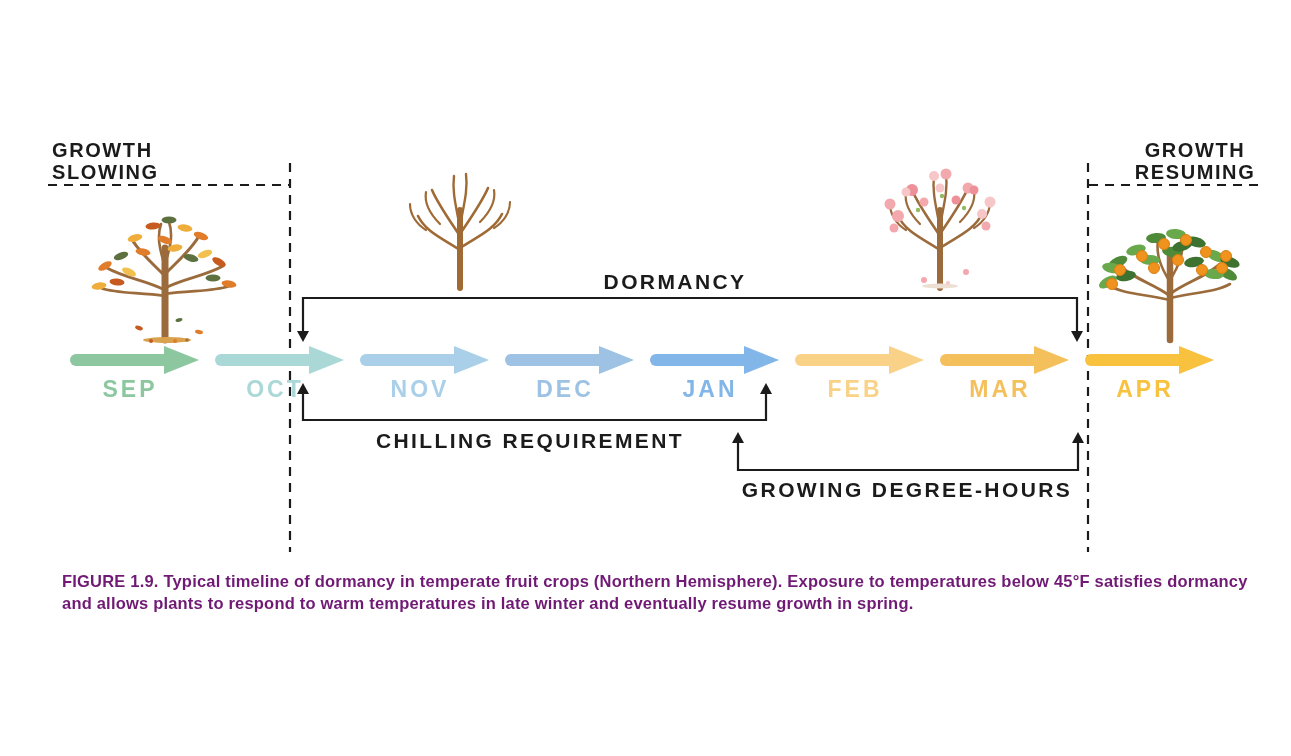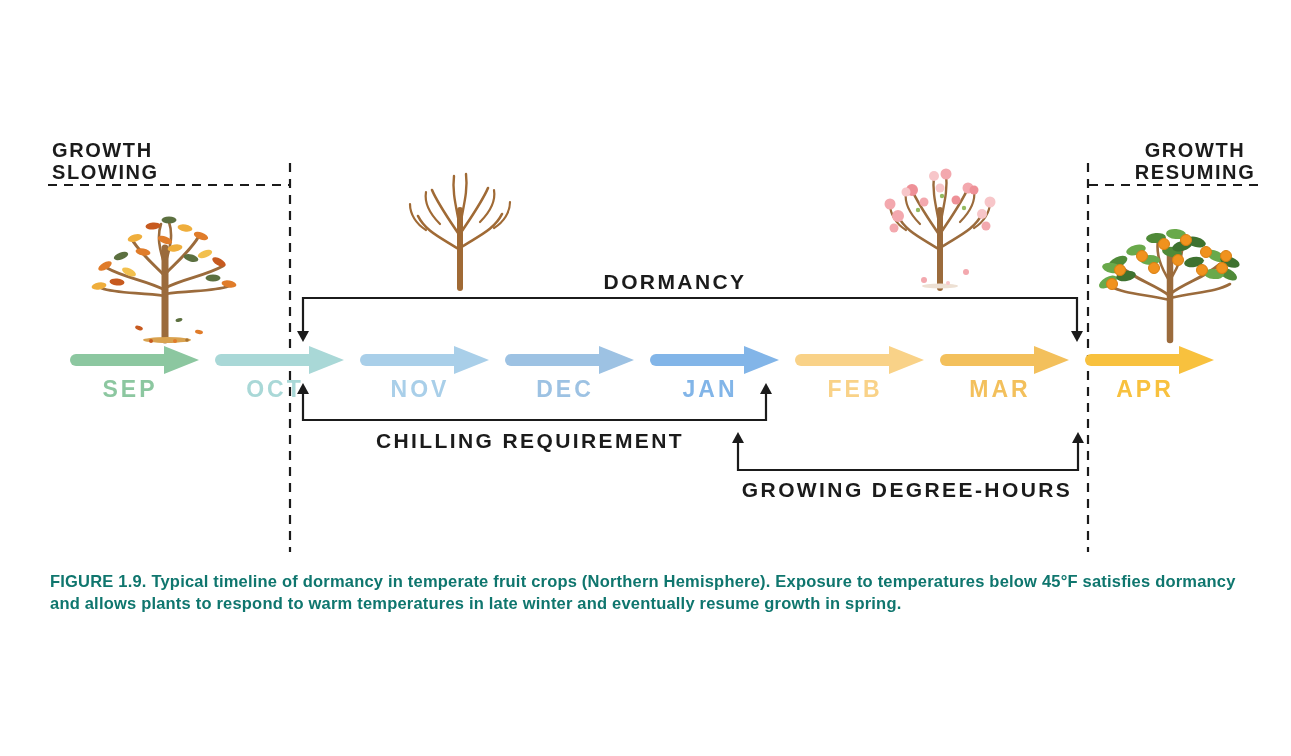--- a/index.html
+++ b/index.html
@@ -7,22 +7,22 @@
          font-family:"Liberation Sans",sans-serif;}
   svg{position:absolute;left:0;top:0;}
   svg text{font-family:"Liberation Sans",sans-serif;font-weight:700;}
   .ann{font-size:20px;letter-spacing:1.6px;fill:#1b1b1b;}
   .bracket-label{font-size:21px;letter-spacing:2.4px;fill:#1b1b1b;}
   .month{font-size:23px;letter-spacing:3px;}
   .shaft{stroke-width:12;stroke-linecap:round;fill:none;}
   .bline{fill:none;stroke-width:2.2px;}
   .dash{fill:none;stroke-width:2.2px;stroke-dasharray:9 7;}
   .branch{fill:none;stroke-linecap:round;}
-  .caption{position:absolute;left:50px;top:570px;width:1188px;font-weight:700;
-           font-size:16.5px;line-height:1.35;letter-spacing:.2px;color:#0f766e;}
+  .caption{position:absolute;left:62px;top:570px;width:1188px;font-weight:700;
+           font-size:16.5px;line-height:1.35;letter-spacing:.2px;color:#701a75;}
 </style>
 </head>
 <body>
 
 <div class="stage">
   <svg width="1291" height="756" viewBox="0 0 1291 756">
 
     <g class="dash" stroke="#1B1B1B">
       <line x1="48" y1="185" x2="289" y2="185"></line>
       <line x1="290" y1="163" x2="290" y2="552"></line>

